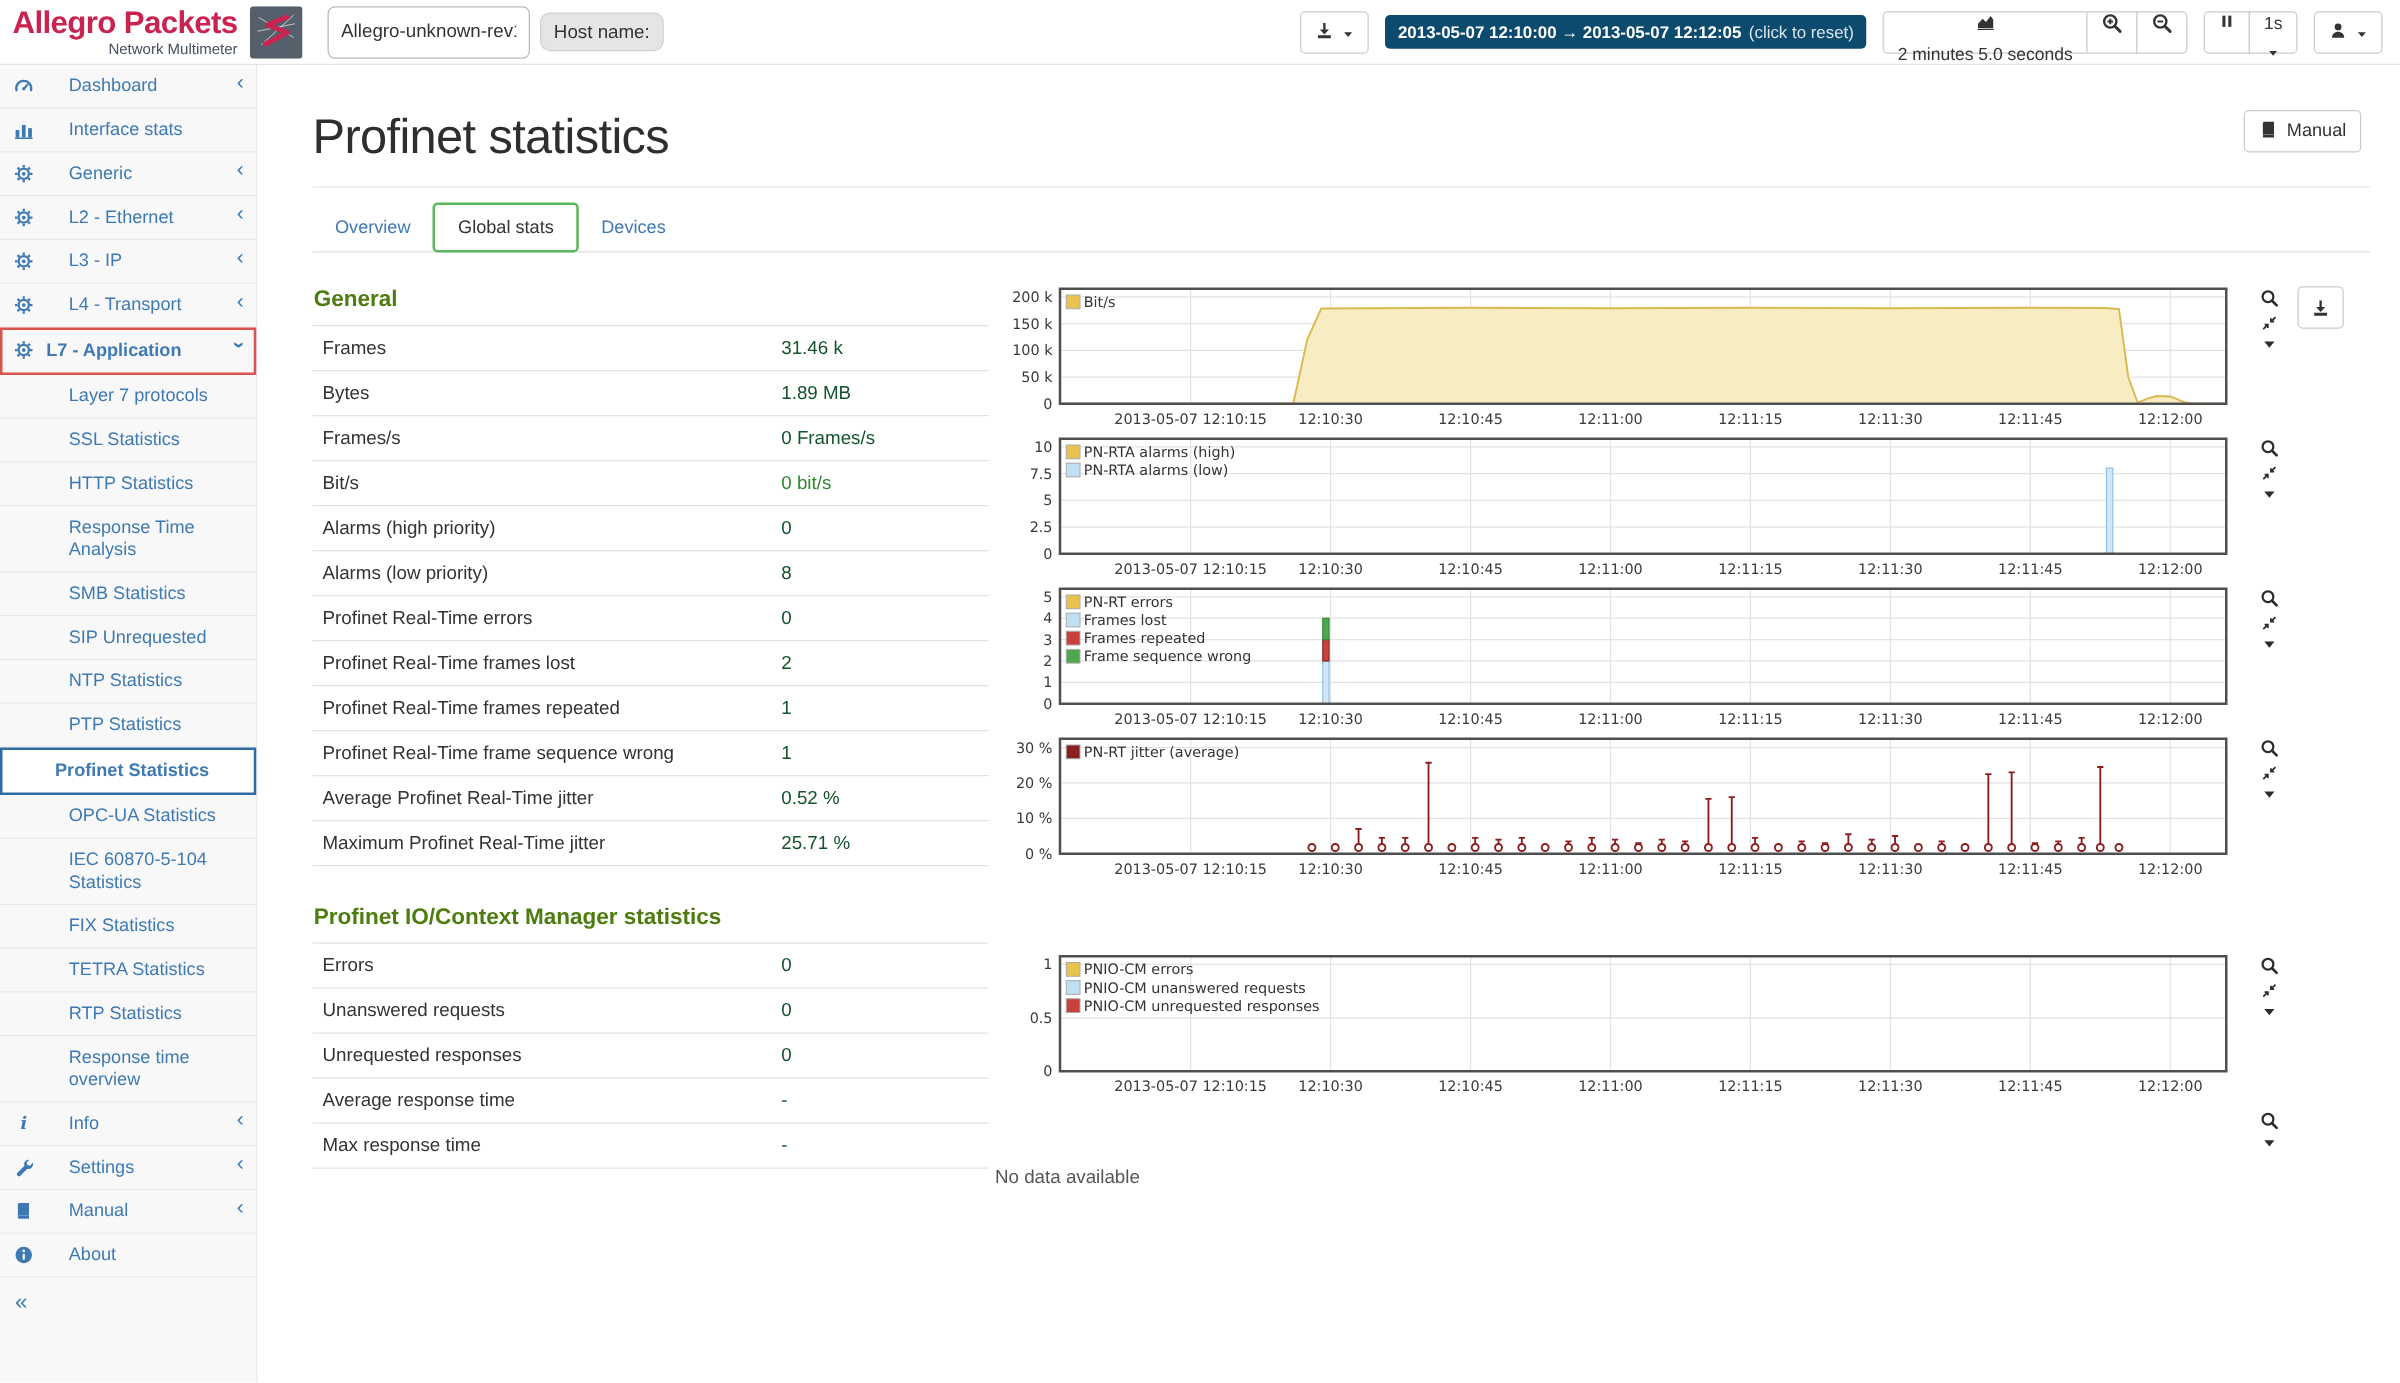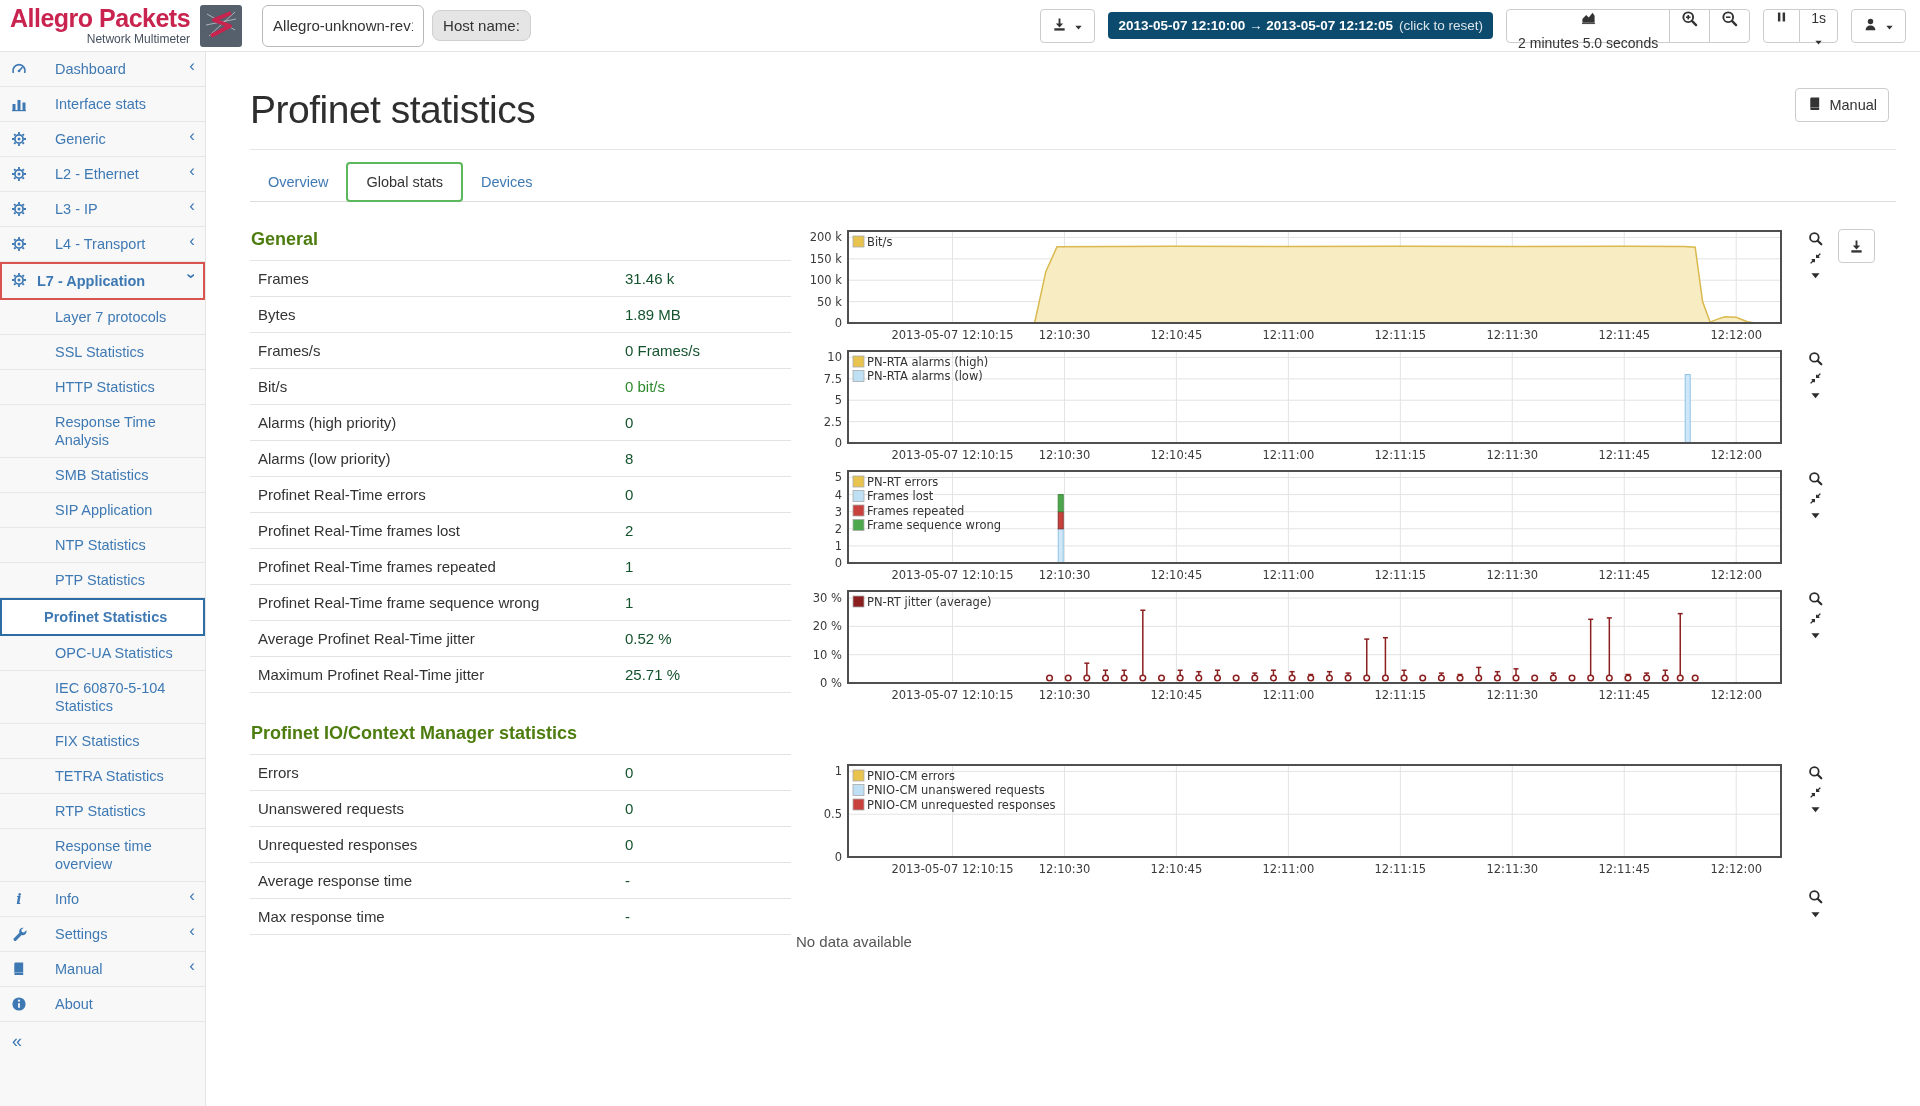--- a/index.html
+++ b/index.html
@@ -264,21 +264,21 @@
               <line x1="8" y1="3" x2="8" y2="1"></line>
               <line x1="11.5" y1="4.5" x2="12.9" y2="3.1"></line>
             </g>
             <circle cx="8" cy="8" r="1.5" fill="currentColor"></circle>
           </svg></span><span>L7 - Application</span><span class="chev down">‹</span></a>
       <a class="side-item"><span>Layer 7 protocols</span></a>
       <a class="side-item"><span>SSL Statistics</span></a>
       <a class="side-item"><span>HTTP Statistics</span></a>
       <a class="side-item"><span>Response Time Analysis</span></a>
       <a class="side-item"><span>SMB Statistics</span></a>
-      <a class="side-item"><span>SIP Application</span></a>
+      <a class="side-item"><span>SIP Unrequested</span></a>
       <a class="side-item"><span>NTP Statistics</span></a>
       <a class="side-item"><span>PTP Statistics</span></a>
       <a class="side-item active-blue"><span>Profinet Statistics</span></a>
       <a class="side-item"><span>OPC-UA Statistics</span></a>
       <a class="side-item"><span>IEC 60870-5-104 Statistics</span></a>
       <a class="side-item"><span>FIX Statistics</span></a>
       <a class="side-item"><span>TETRA Statistics</span></a>
       <a class="side-item"><span>RTP Statistics</span></a>
       <a class="side-item"><span>Response time overview</span></a>
       <a class="side-item"><span class="s-icon"><svg width="16" height="16" viewBox="0 0 16 16">

